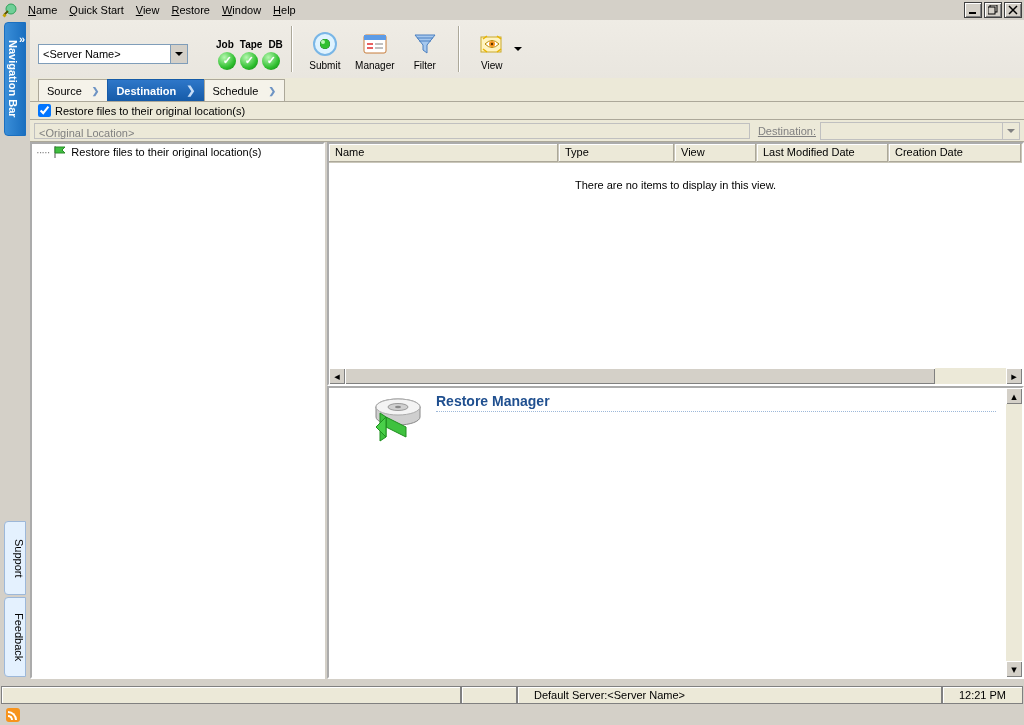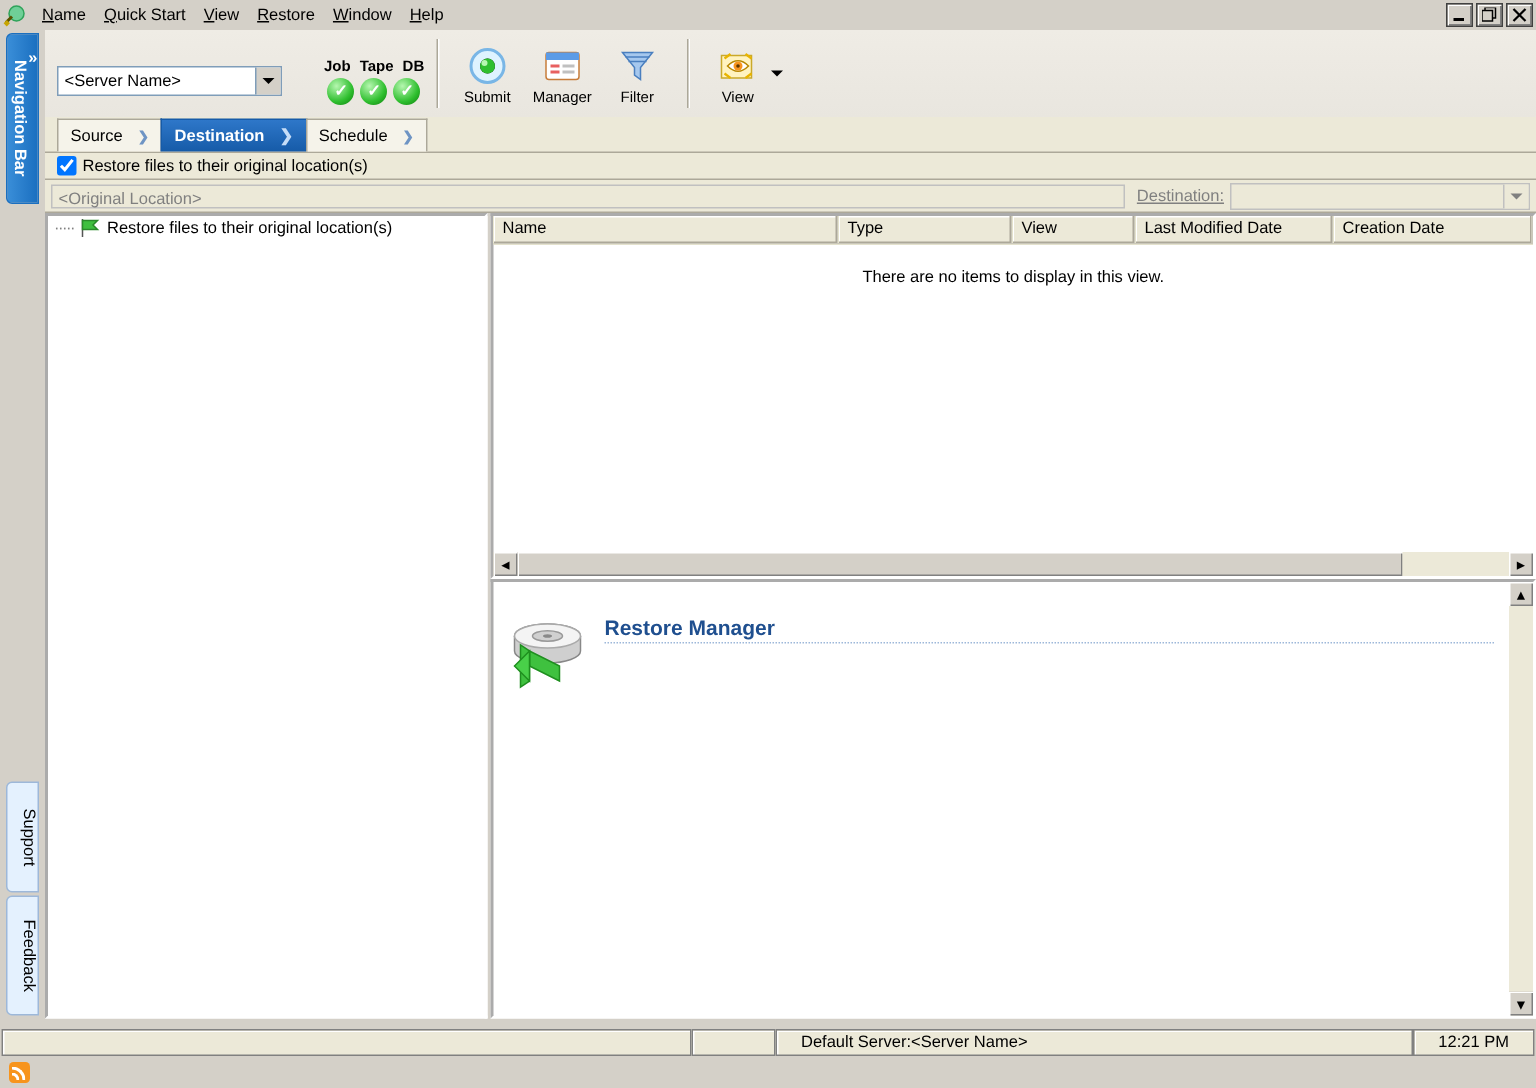--- a/index.html
+++ b/index.html
@@ -301,21 +301,21 @@
 
   .lower-pane {
     flex: 1;
     border: 2px inset #fff;
     background: #fff;
     display: flex;
     position: relative;
     box-sizing: border-box;
   }
   .lower-pane .body {
-    flex: 1; padding: 22px 10px;
+    flex: 1; padding: 5px 10px; margin-left: 33px;
   }
   .rm-header {
     display: flex; align-items: flex-start;
     gap: 8px;
   }
   .rm-title {
     font-size: 14px; font-weight: bold; color: #1f4f8f;
     border-bottom: 1px dotted #9db8d9;
     flex: 1;
     padding-bottom: 2px;

